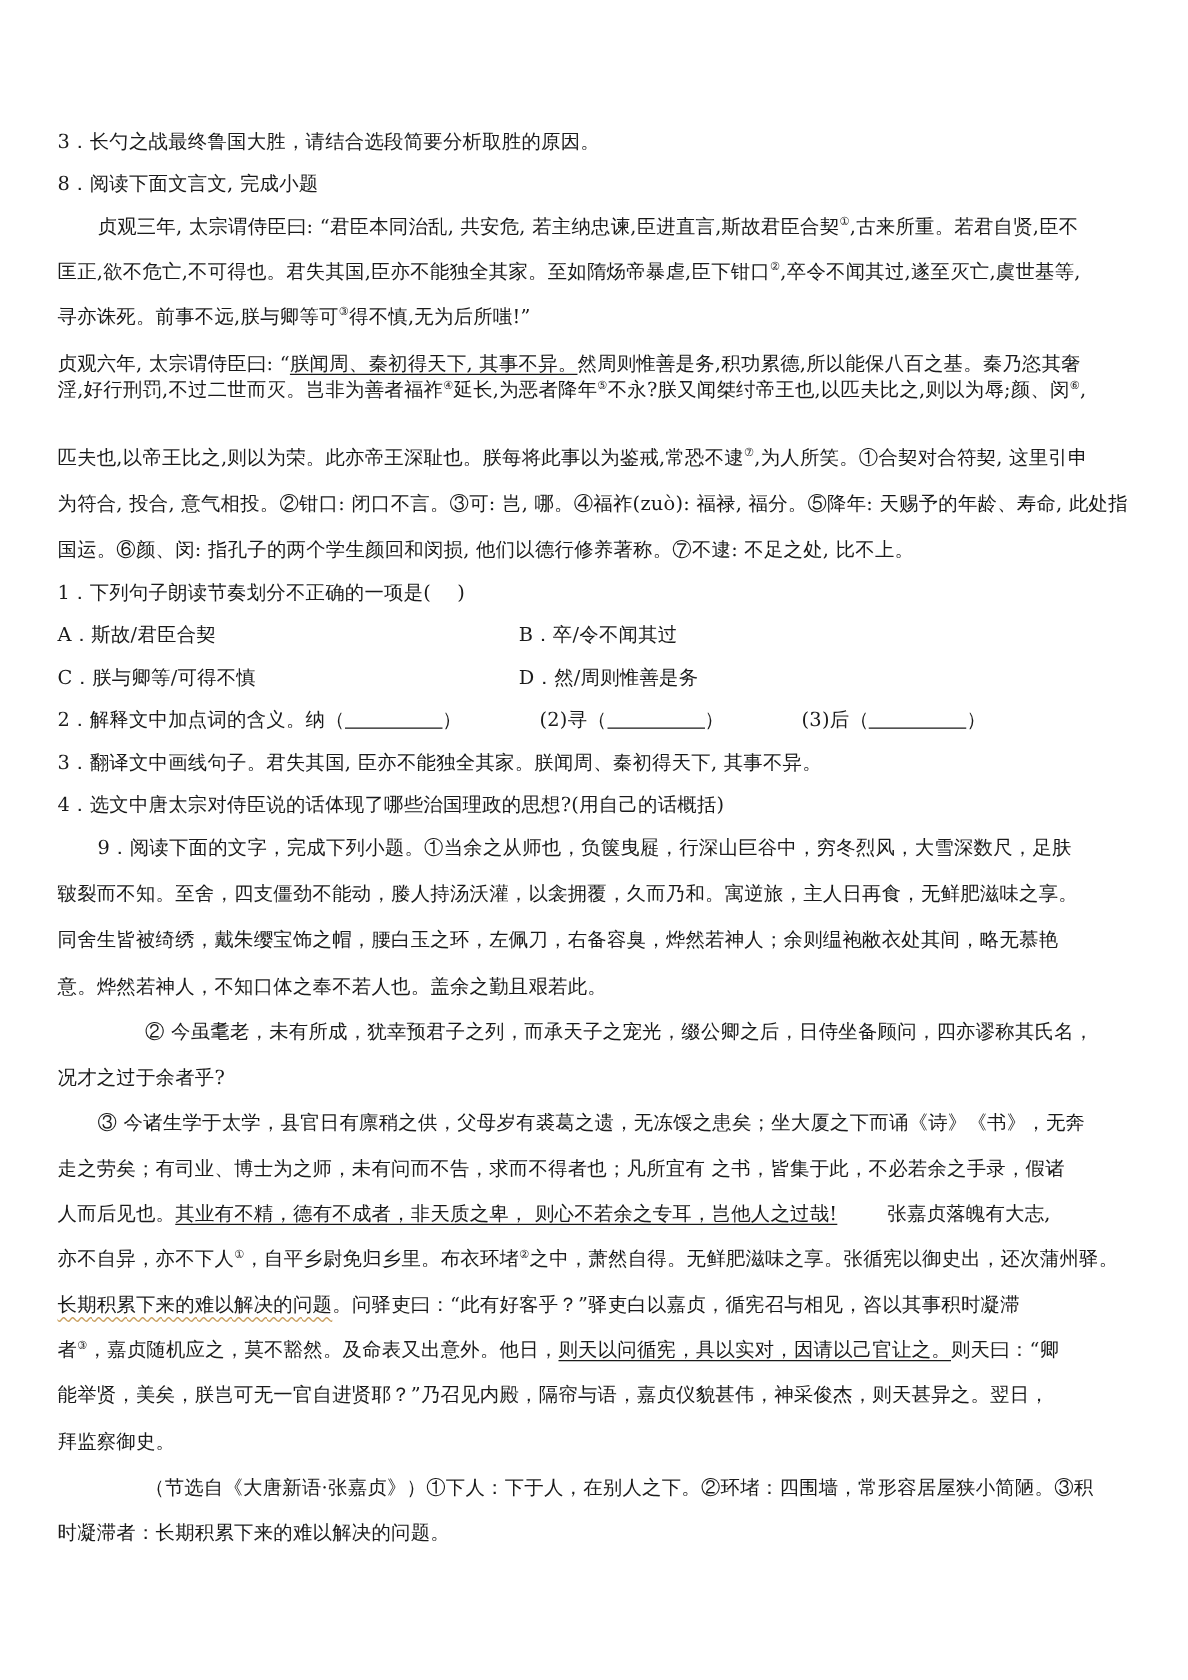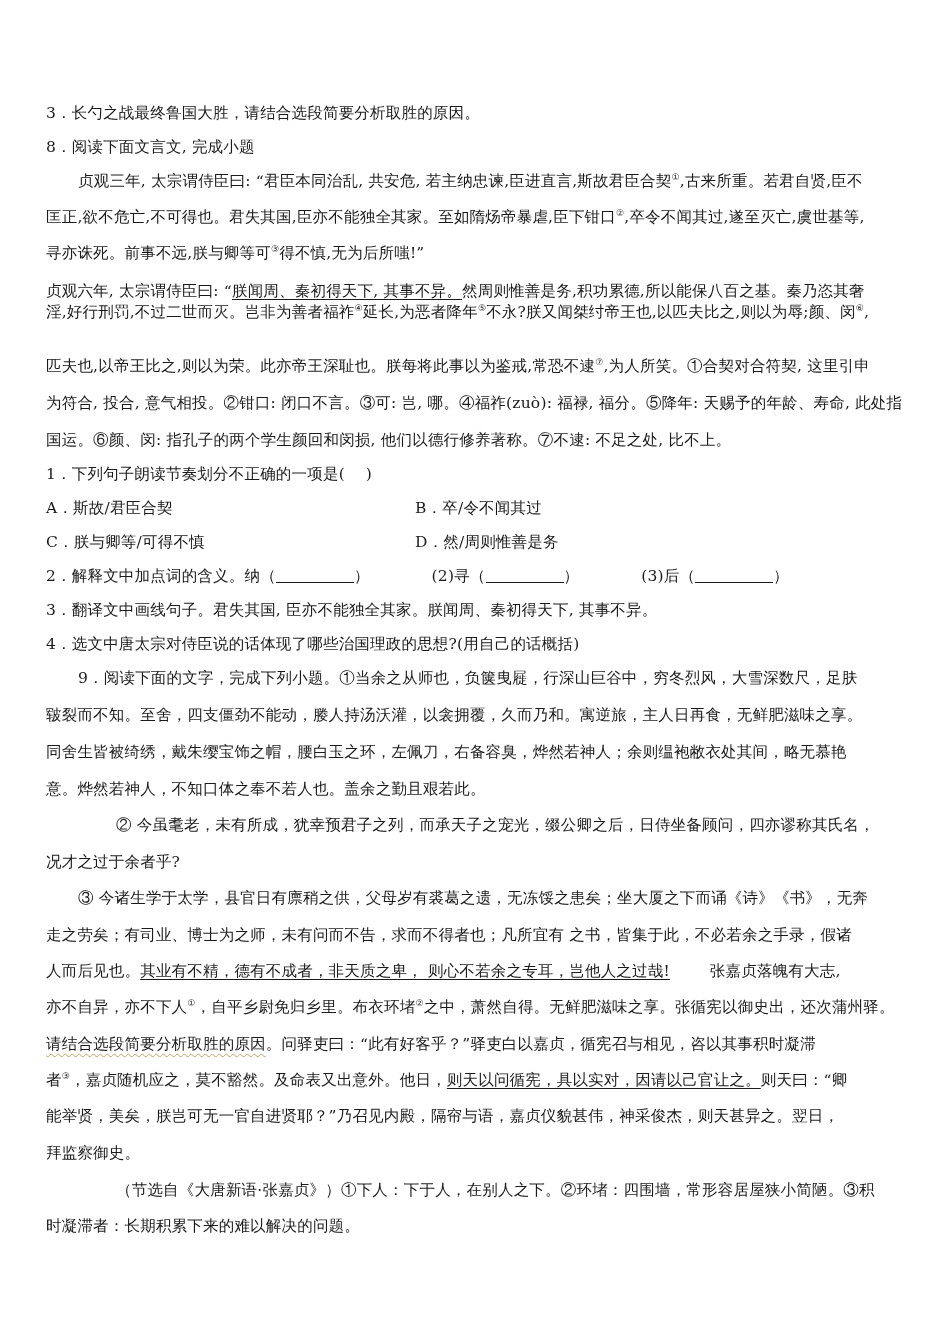--- a/index.html
+++ b/index.html
@@ -53,19 +53,19 @@
   <div class="line ind1" style="top:668px">9．阅读下面的文字，完成下列小题。①当余之从师也，负箧曳屣，行深山巨谷中，穷冬烈风，大雪深数尺，足肤</div>
   <div class="line" style="top:705px">皲裂而不知。至舍，四支僵劲不能动，媵人持汤沃灌，以衾拥覆，久而乃和。寓逆旅，主人日再食，无鲜肥滋味之享。</div>
   <div class="line" style="top:742px">同舍生皆被绮绣，戴朱缨宝饰之帽，腰白玉之环，左佩刀，右备容臭，烨然若神人；余则缊袍敝衣处其间，略无慕艳</div>
   <div class="line" style="top:779px">意。烨然若神人，不知口体之奉不若人也。盖余之勤且艰若此。</div>
   <div class="line ind2" style="top:815px">② 今虽耄老，未有所成，犹幸预君子之列，而承天子之宠光，缀公卿之后，日侍坐备顾问，四亦谬称其氏名，</div>
   <div class="line" style="top:852px">况才之过于余者乎?</div>
   <div class="line ind1" style="top:888px">③ 今诸生学于太学，县官日有廪稍之供，父母岁有裘葛之遗，无冻馁之患矣；坐大厦之下而诵《诗》《书》，无奔</div>
   <div class="line" style="top:925px">走之劳矣；有司业、博士为之师，未有问而不告，求而不得者也；凡所宜有 之书，皆集于此，不必若余之手录，假诸</div>
   <div class="line" style="top:961px"><span>人而后见也。</span><span class="u">其业有不精，德有不成者，非天质之卑， 则心不若余之专耳，岂他人之过哉!</span><span style="display:inline-block;width:40px"></span><span>张嘉贞落魄有大志,</span></div>
   <div class="line" style="top:997px"><span>亦不自异，亦不下人</span><sup>①</sup><span>，自平乡尉免归乡里。布衣环堵</span><sup>②</sup><span>之中，萧然自得。无鲜肥滋味之享。张循宪以御史出，还次蒲州驿。</span></div>
-  <div class="line" style="top:1034px"><span class="wavy">请结合选段简要分析取胜的原因</span><span>。问驿吏曰：“此有好客乎？”驿吏白以嘉贞，循宪召与相见，咨以其事积时凝滞</span></div>
+  <div class="line" style="top:1034px"><span class="wavy">长期积累下来的难以解决的问题</span><span>。问驿吏曰：“此有好客乎？”驿吏白以嘉贞，循宪召与相见，咨以其事积时凝滞</span></div>
   <div class="line" style="top:1070px"><span>者</span><sup>③</sup><span>，嘉贞随机应之，莫不豁然。及命表又出意外。他日，</span><span class="u">则天以问循宪，具以实对，因请以己官让之。</span><span>则天曰：“卿</span></div>
   <div class="line" style="top:1106px">能举贤，美矣，朕岂可无一官自进贤耶？”乃召见内殿，隔帘与语，嘉贞仪貌甚伟，神采俊杰，则天甚异之。翌日，</div>
   <div class="line" style="top:1143px">拜监察御史。</div>
   <div class="line ind2" style="top:1180px">（节选自《大唐新语·张嘉贞》）①下人：下于人，在别人之下。②环堵：四围墙，常形容居屋狭小简陋。③积</div>
   <div class="line" style="top:1216px">时凝滞者：长期积累下来的难以解决的问题。</div>
 </div>
 
 </body></html>

